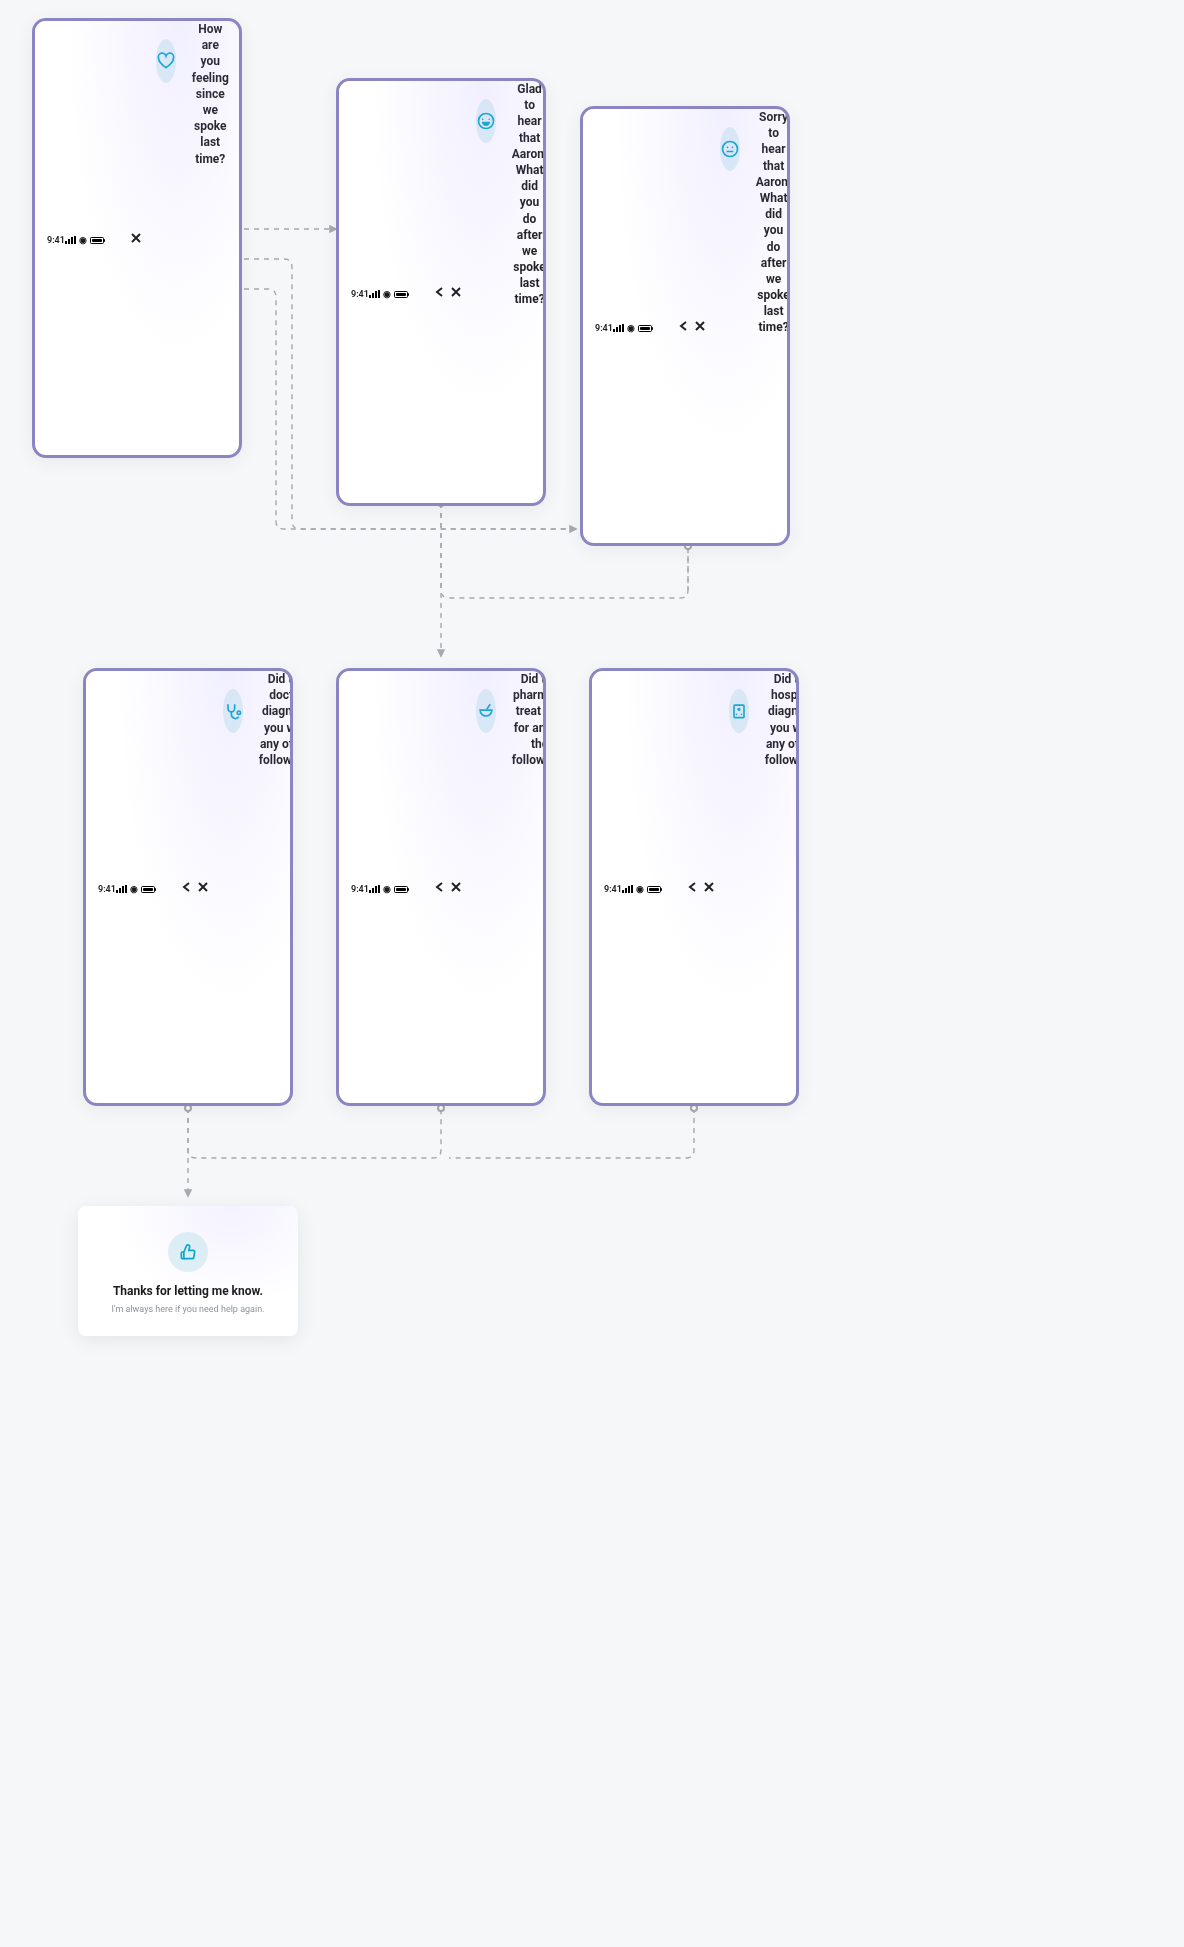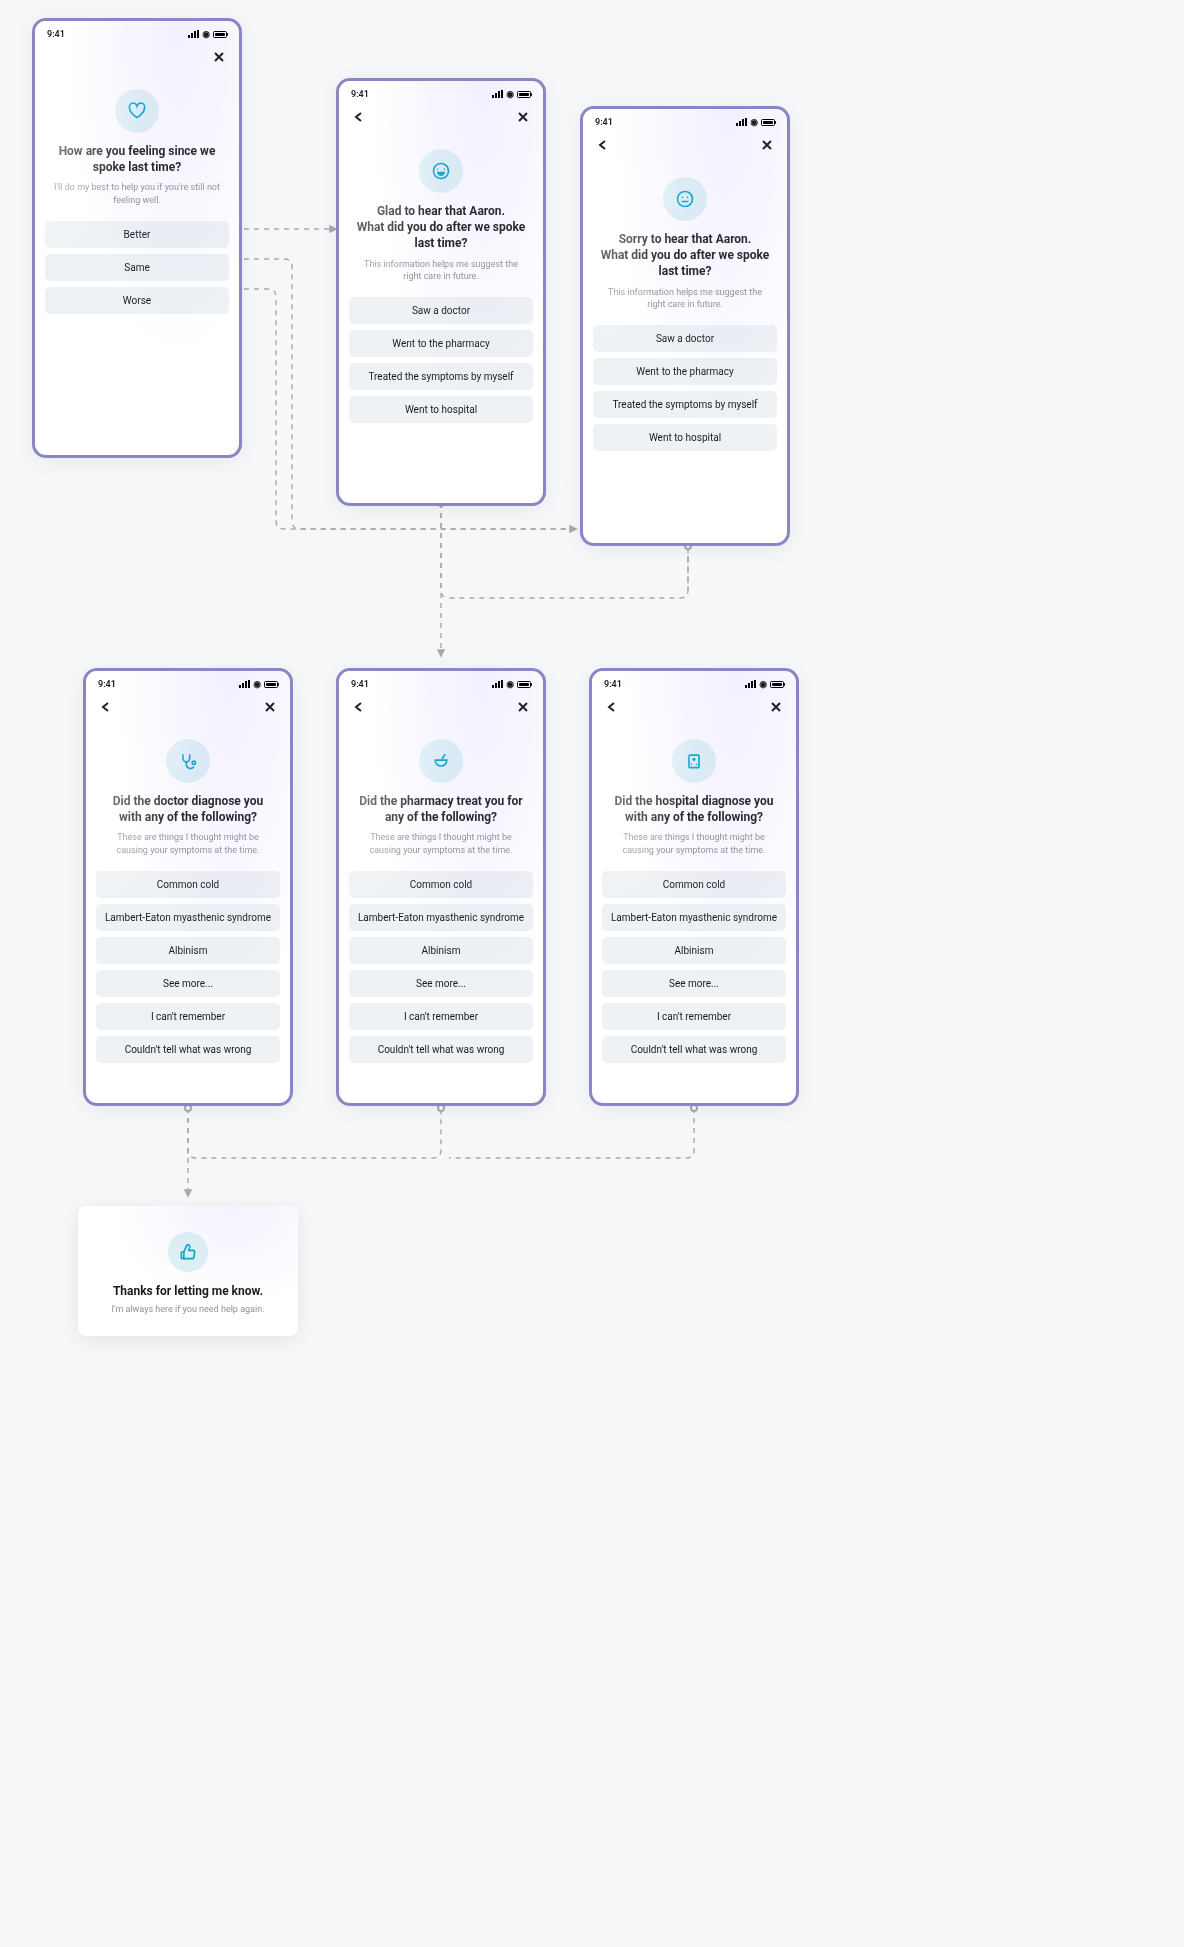--- a/index.html
+++ b/index.html
@@ -24,21 +24,21 @@
     position:absolute;inset:0;width:1184px;height:1947px;pointer-events:none;
   }
   .phone{
     position:absolute;
     width:210px;
     border:3px solid var(--phone-border);
     border-radius:14px;
     background:#fff;
     box-shadow:0 4px 20px rgba(0,0,0,.06);
     overflow:hidden;
-    display:flex;flex-direction:column;
+    display:flex;flex-direction:row;
   }
   .phone::before{
     content:"";
     position:absolute;inset:0;
     background:radial-gradient(ellipse at 70% 0%,rgba(180,170,255,.18),transparent 55%),
                radial-gradient(ellipse at 0% 0%,rgba(255,255,255,.9),transparent 40%);
     pointer-events:none;
   }
   .statusbar{
     display:flex;justify-content:space-between;align-items:center;

